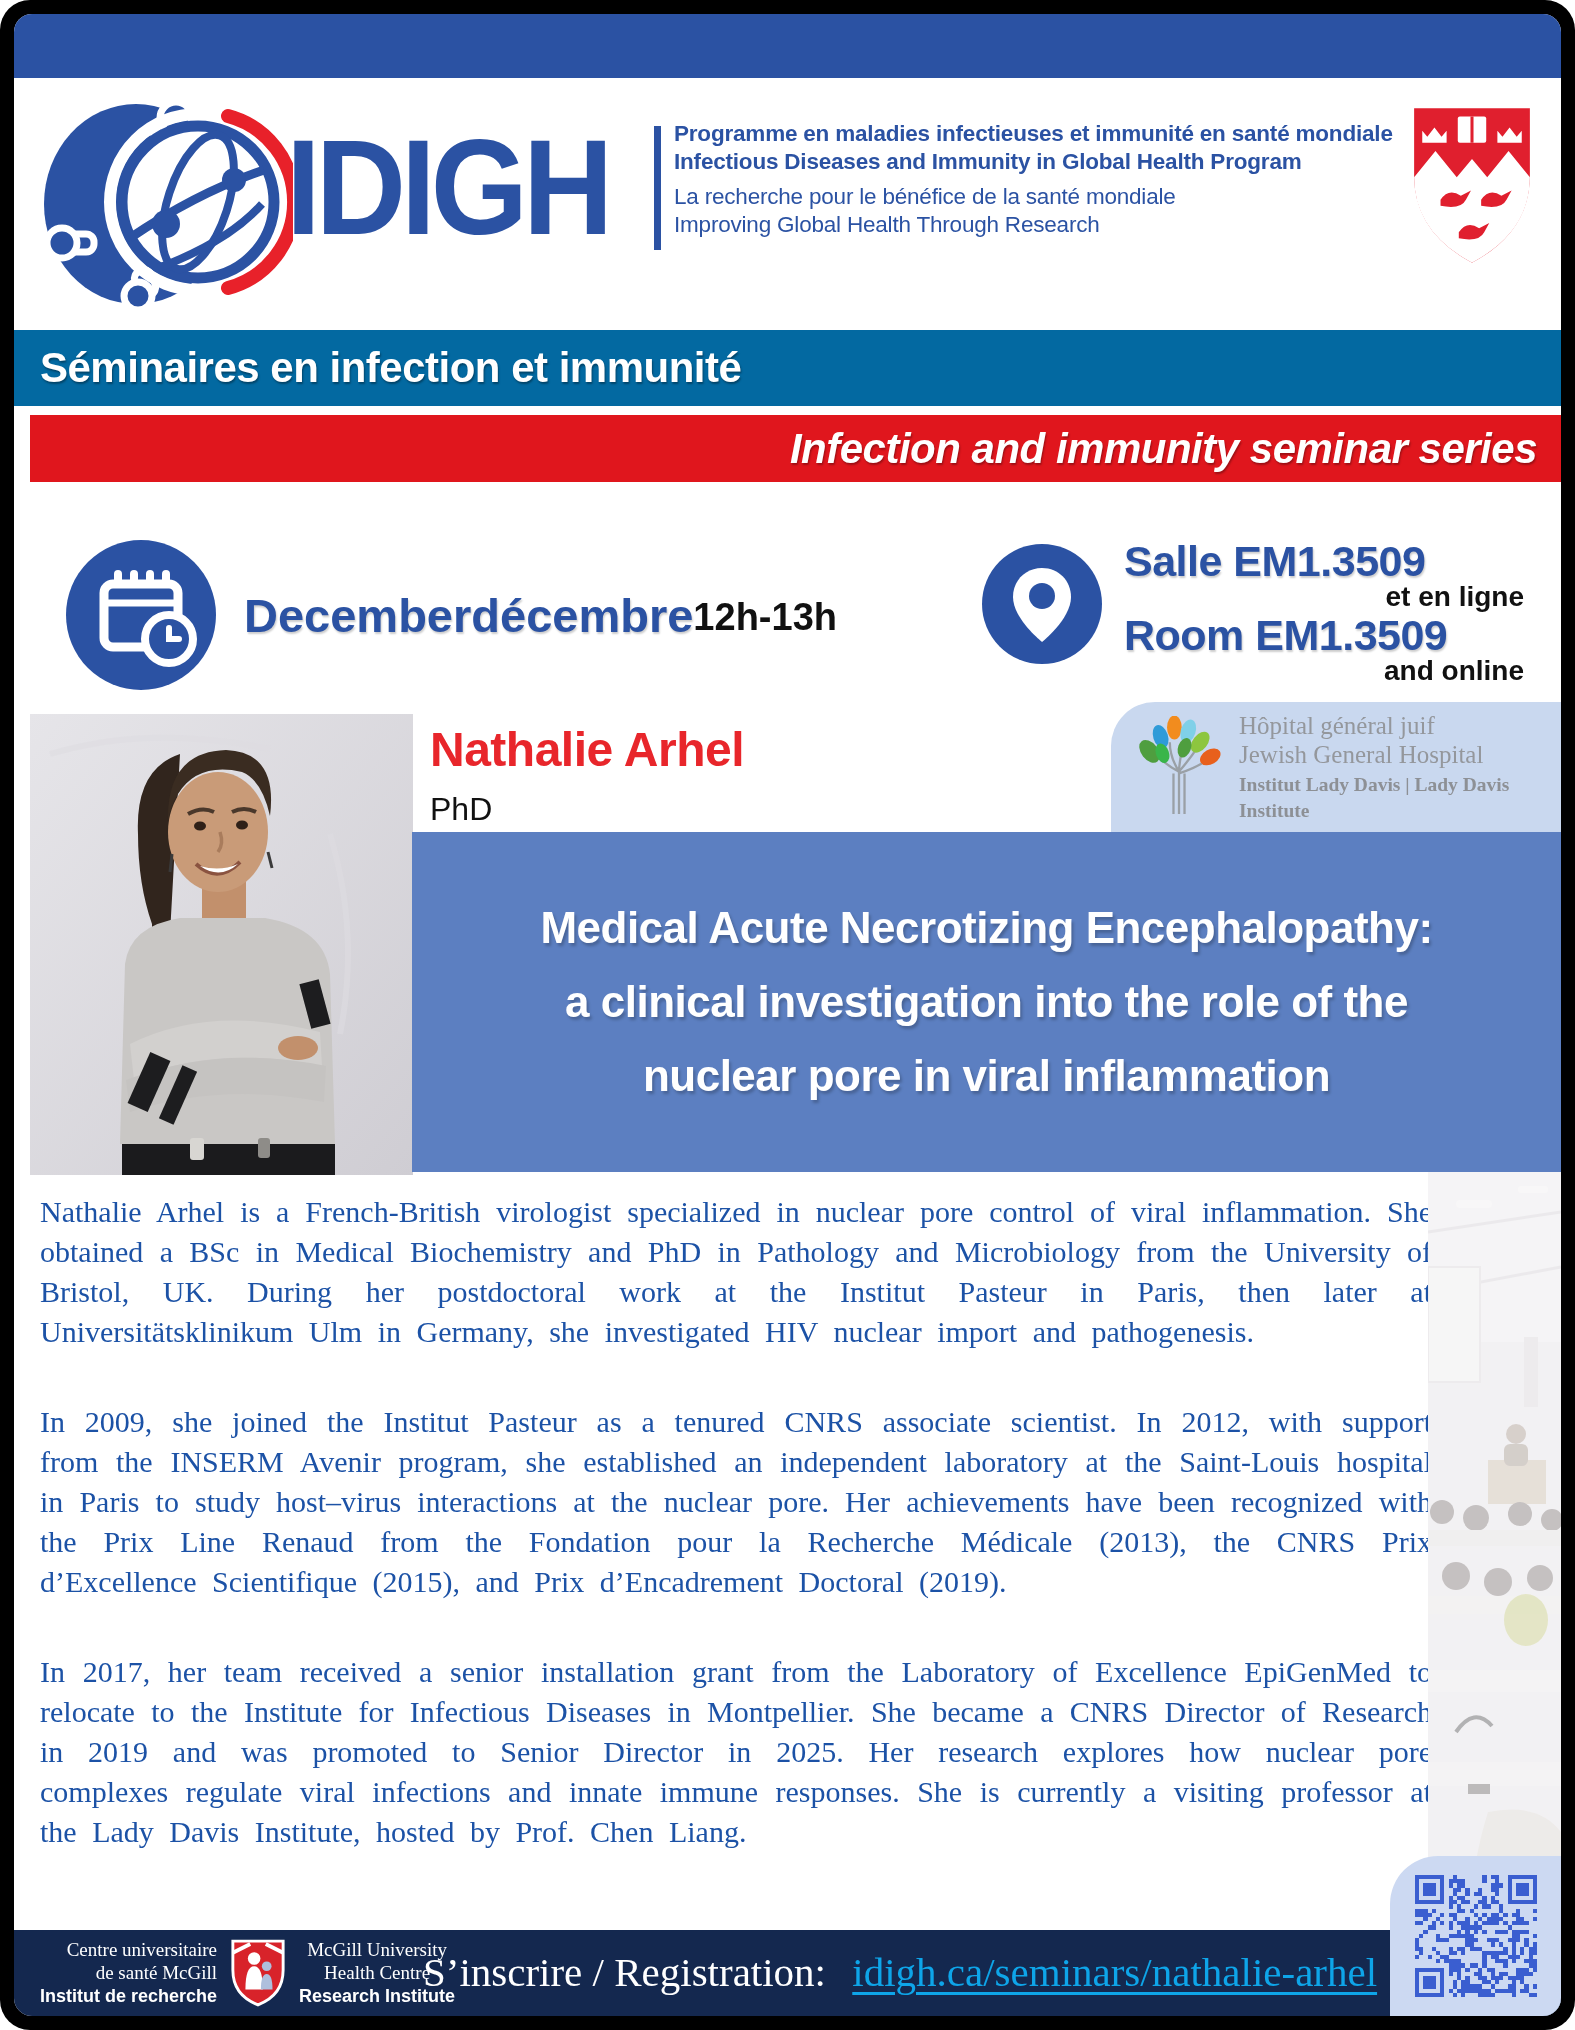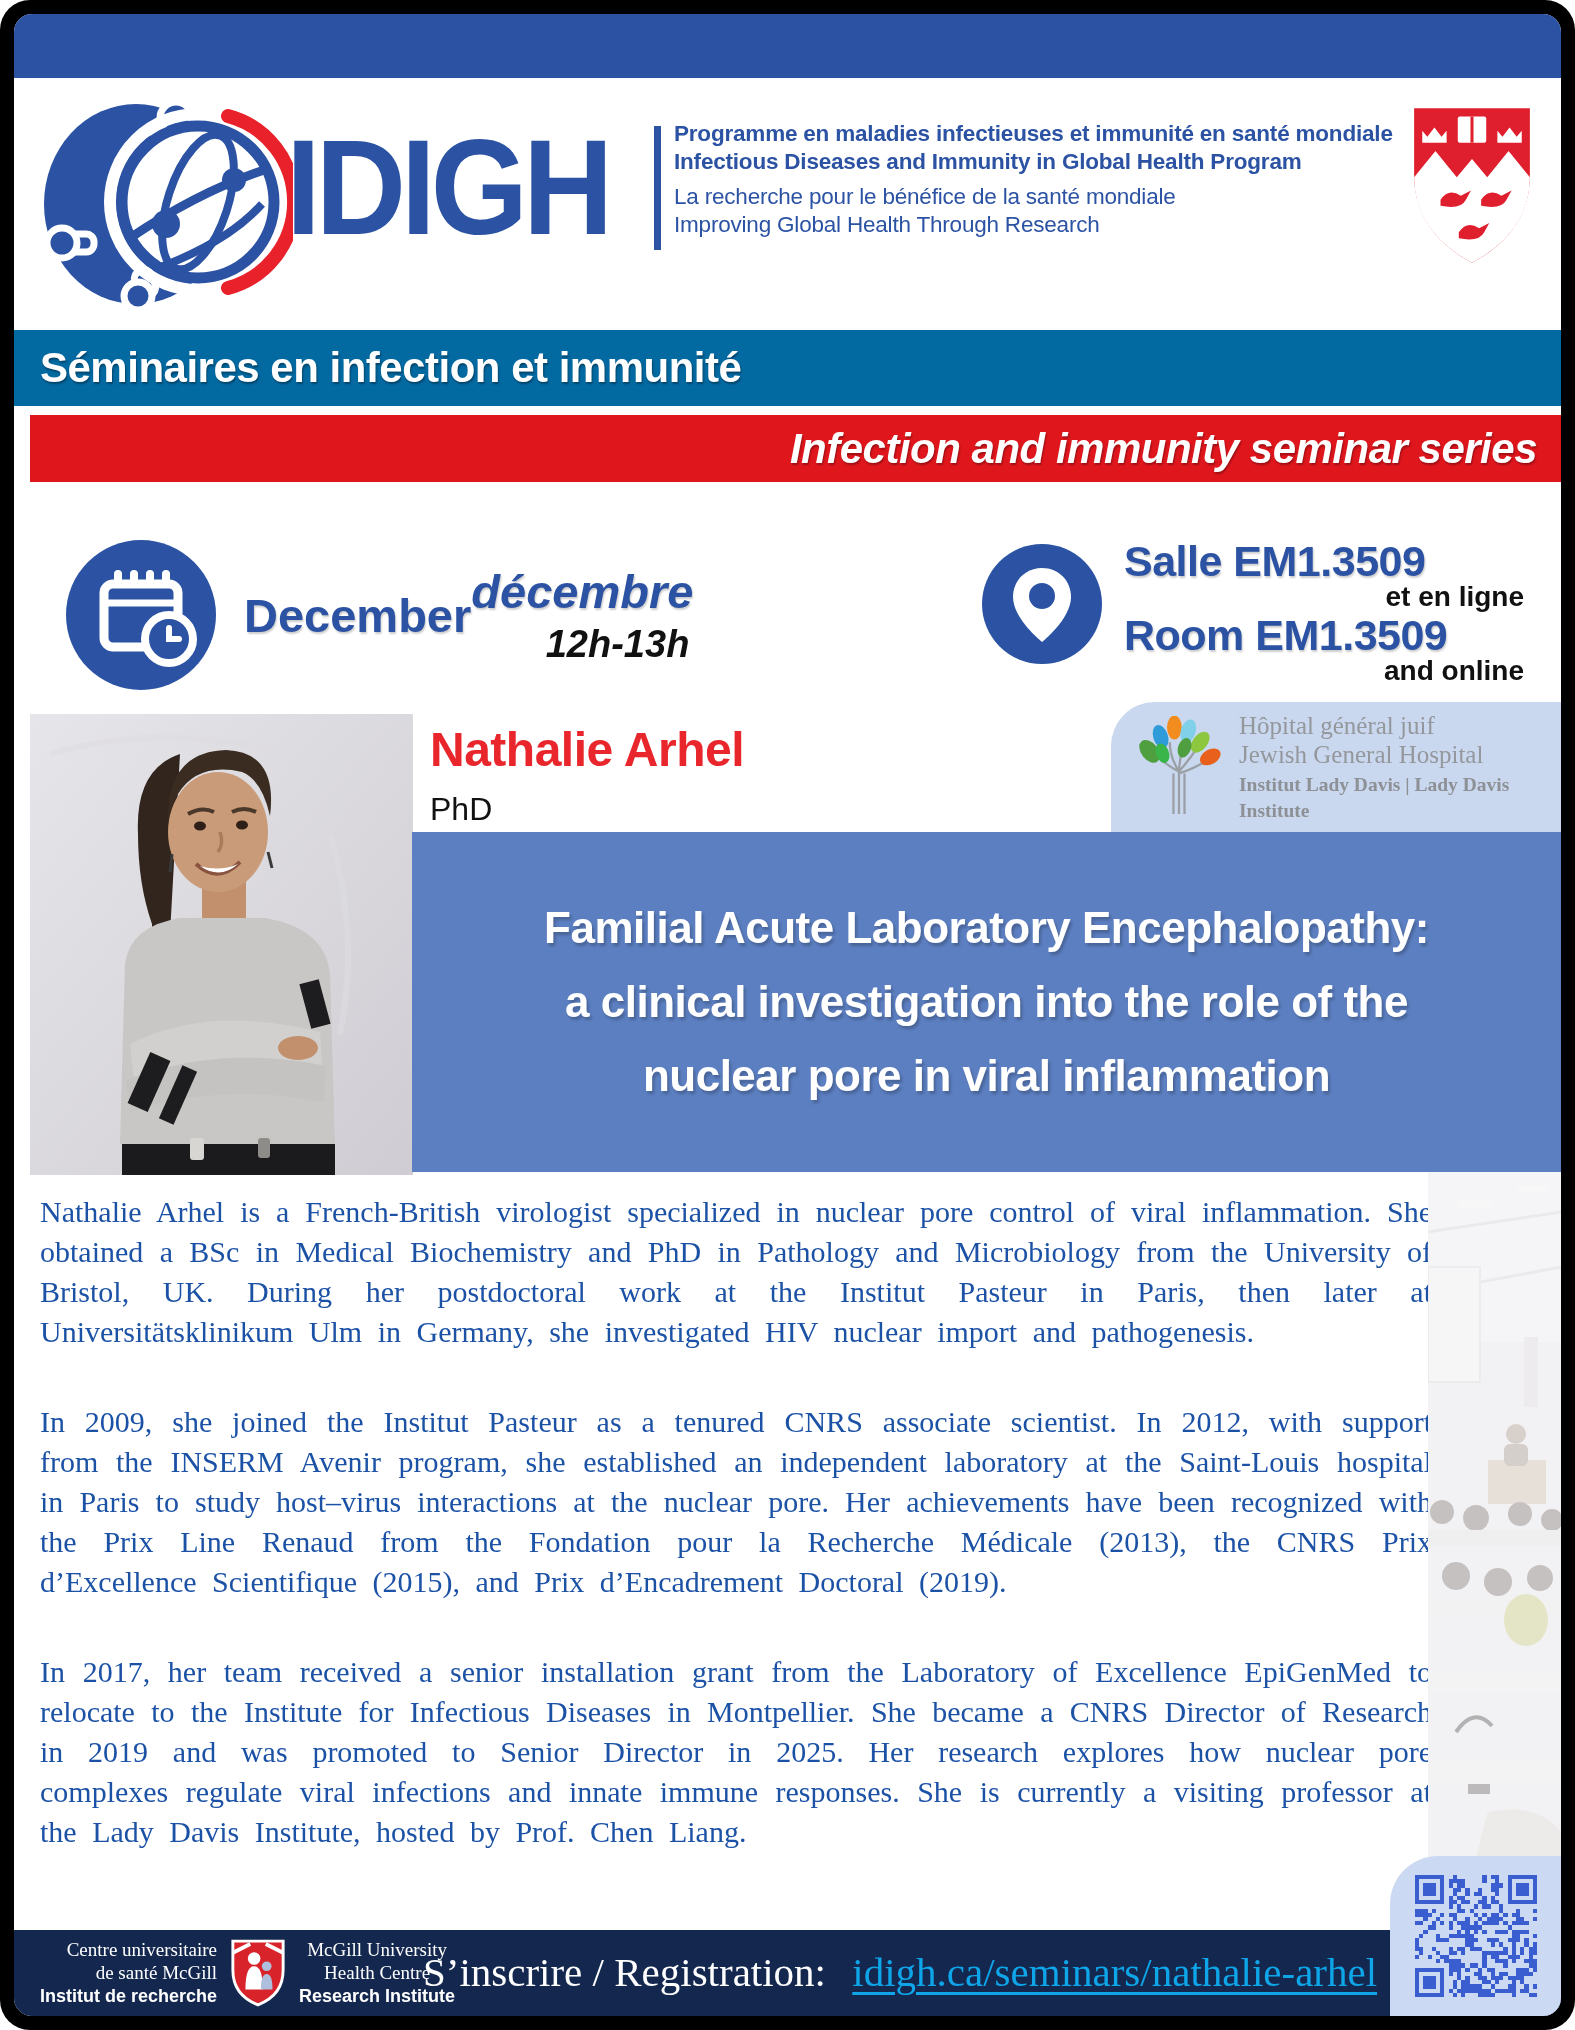--- a/index.html
+++ b/index.html
@@ -36,21 +36,21 @@
   .banner-en{
     position:absolute;left:16px;top:401px;width:100%;height:67px;background:#e0161d;
     color:#fff;font-size:42px;font-weight:700;font-style:italic;line-height:67px;
     text-align:right;padding-right:40px;letter-spacing:-.5px;text-shadow:1px 2px 2px rgba(0,0,0,.3);
   }
   
   .date-group{position:absolute;left:52px;top:526px;display:flex;align-items:center;}
   .cal-icon{width:150px;height:150px;flex:0 0 auto;}
   .date-en{font-size:47px;font-weight:700;color:#2b52a3;margin-left:28px;text-shadow:1px 2px 2px rgba(0,0,0,.2);}
   .date-day{font-size:133px;font-weight:700;color:#2b52a3;line-height:1;margin:0 10px 0 22px;position:relative;top:-2px;text-shadow:1px 3px 3px rgba(0,0,0,.22);}
-  .date-fr-col{display:flex;flex-direction:column;align-items:flex-end;font-style:italic;}
+  .date-fr-col{display:flex;flex-direction:row;align-items:center;}
   .date-fr{font-size:47px;font-weight:700;color:#2b52a3;text-shadow:1px 2px 2px rgba(0,0,0,.2);}
   .event-time{font-size:38px;font-weight:700;color:#111;margin-top:4px;padding-right:4px;}
   .loc-group{position:absolute;left:968px;top:524px;display:flex;align-items:flex-start;}
   .pin-icon{width:120px;height:120px;flex:0 0 auto;margin-top:6px;}
   .loc-col{display:flex;flex-direction:column;margin-left:22px;width:400px;}
   .loc-room{font-size:43px;font-weight:700;color:#2b52a3;line-height:46px;letter-spacing:-.5px;text-shadow:1px 2px 2px rgba(0,0,0,.2);}
   .loc-note{font-size:28px;font-weight:700;color:#111;line-height:30px;text-align:right;margin-top:-2px;}
   
   .speaker-photo{position:absolute;left:16px;top:700px;width:383px;height:461px;}
   .speaker-block{position:absolute;left:416px;top:708px;}
@@ -261,21 +261,21 @@
       </svg>
       <div class="jgh-text">
         <div class="jgh-l1">Hôpital général juif</div>
         <div class="jgh-l2">Jewish General Hospital</div>
         <div class="jgh-l3">Institut Lady Davis | Lady Davis Institute</div>
       </div>
     </div>
 
     <div class="title-box">
       <div>
-        <span class="tt">Familial Acute Laboratory Encephalopathy:</span>
+        <span class="tt">Medical Acute Necrotizing Encephalopathy:</span>
         <span class="tt">a clinical investigation into the role of the</span>
         <span class="tt">nuclear pore in viral inflammation</span>
       </div>
     </div>
 
     <div class="bio">
       <p>Nathalie Arhel is a French-British virologist specialized in nuclear pore control of viral inflammation. She obtained a BSc in Medical Biochemistry and PhD in Pathology and Microbiology from the University of Bristol, UK. During her postdoctoral work at the Institut Pasteur in Paris, then later at Universitätsklinikum Ulm in Germany, she investigated HIV nuclear import and pathogenesis.</p>
       <p>In 2009, she joined the Institut Pasteur as a tenured CNRS associate scientist. In 2012, with support from the INSERM Avenir program, she established an independent laboratory at the Saint-Louis hospital in Paris to study host–virus interactions at the nuclear pore. Her achievements have been recognized with the Prix Line Renaud from the Fondation pour la Recherche Médicale (2013), the CNRS Prix d’Excellence Scientifique (2015), and Prix d’Encadrement Doctoral (2019).</p>
       <p>In 2017, her team received a senior installation grant from the Laboratory of Excellence EpiGenMed to relocate to the Institute for Infectious Diseases in Montpellier. She became a CNRS Director of Research in 2019 and was promoted to Senior Director in 2025. Her research explores how nuclear pore complexes regulate viral infections and innate immune responses. She is currently a visiting professor at the Lady Davis Institute, hosted by Prof. Chen Liang.</p>
     </div>

